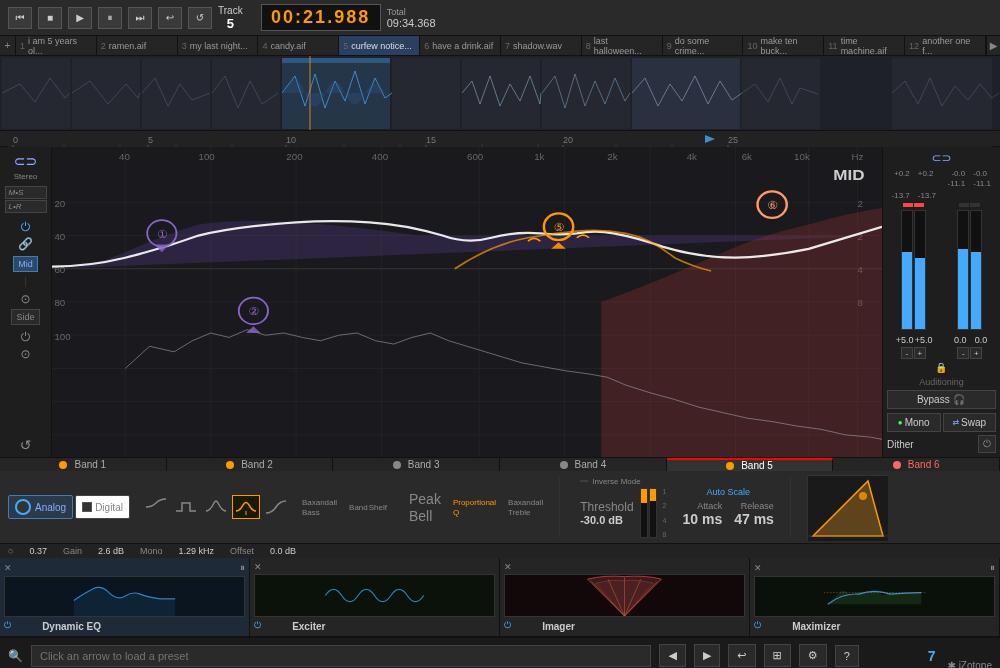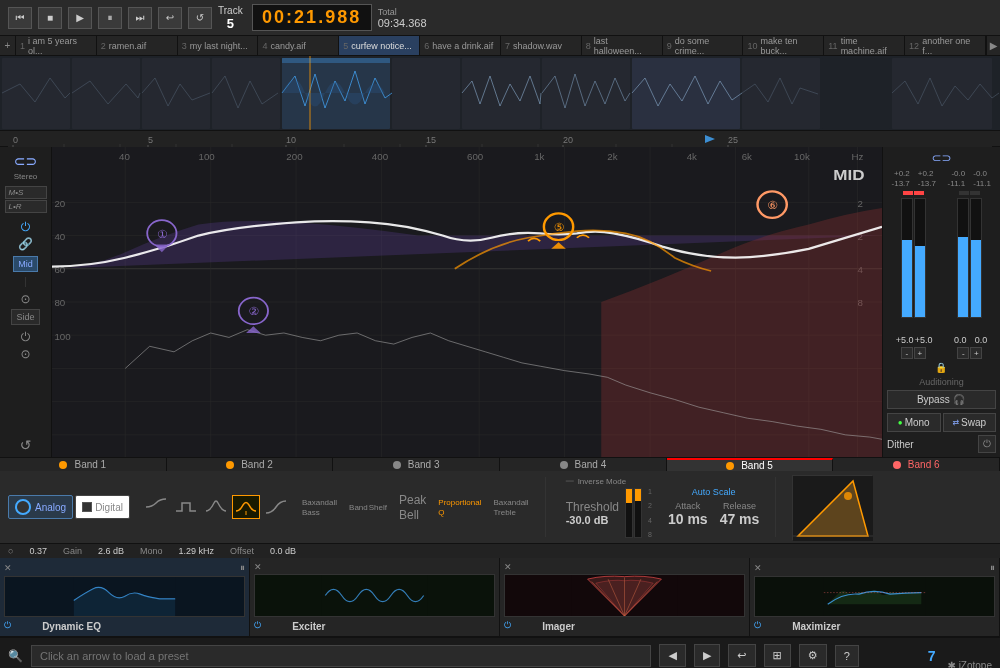--- a/index.html
+++ b/index.html
@@ -2,21 +2,21 @@
 <html><head>
   <meta charset="utf-8">
   <style>
     * { margin: 0; padding: 0; box-sizing: border-box; }
     body { width: 1000px; height: 668px; background: #1a1a1a; font-family: Arial, sans-serif; font-size: 11px; color: #ccc; overflow: hidden; }
 
     
     #transport { background: #2a2a2a; height: 36px; display: flex; align-items: center; padding: 0 8px; gap: 6px; border-bottom: 1px solid #111; }
     .transport-btn { background: #3a3a3a; border: 1px solid #555; color: #ccc; width: 24px; height: 22px; cursor: pointer; display: flex; align-items: center; justify-content: center; font-size: 10px; }
     .time-display { background: #111; border: 1px solid #555; padding: 2px 8px; color: #f90; font-size: 18px; font-weight: bold; letter-spacing: 2px; min-width: 120px; text-align: center; }
-    .track-info { display: flex; flex-direction: column; align-items: center; font-size: 9px; color: #999; margin-right: 3px; }
+    .track-info { display: flex; flex-direction: column; align-items: center; font-size: 9px; color: #999; margin-right: 12px; }
     .track-info span { font-size: 10px; color: #ccc; }
     .total-info { display: flex; flex-direction: column; align-items: flex-start; font-size: 9px; color: #999; }
 
     
     #waveform-area { background: #1e1e1e; height: 75px; position: relative; border-bottom: 1px solid #111; overflow: hidden; }
 
     
     #timeline { background: #222; height: 18px; display: flex; align-items: center; padding: 0 8px; border-bottom: 1px solid #111; position: relative; }
     #eq-left { width: 50px; background: #1e1e1e; border-right: 1px solid #111; display: flex; flex-direction: column; align-items: center; padding: 4px; gap: 4px; }
     #eq-display { flex: 1; background: #1a1a1e; position: relative; overflow: hidden; }
@@ -58,21 +58,21 @@
     
     .side-btn { background: #2a2a2a; border: 1px solid #444; color: #ccc; padding: 3px 8px; cursor: pointer; font-size: 10px; width: 100%; text-align: center; margin: 1px 0; }
 
     
     .pwr { display: inline-block; width: 8px; height: 8px; border-radius: 50%; background: #f90; margin-right: 3px; }
 
     
     .freq-label { font-size: 8px; fill: #666; }
 
     
-    .dyn-param { display: flex; flex-direction: column; align-items: center; }
+    .dyn-param { display: flex; flex-direction: column; align-items: flex-end; }
     .dyn-value { font-size: 14px; color: #ccc; font-weight: bold; }
     .dyn-label { font-size: 9px; color: #888; }
 
     
     #track-header-row { display: flex; background: #252525; height: 20px; border-bottom: 1px solid #111; }
     .th-plus { width: 16px; display: flex; align-items: center; justify-content: center; color: #888; font-size: 10px; cursor: pointer; border-right: 1px solid #111; }
     .th-items { flex: 1; display: flex; overflow: hidden; }
     .th-item { display: flex; align-items: center; border-right: 1px solid #111; padding: 0 4px; min-width: 0; font-size: 9px; color: #999; flex: 1; }
     .th-item.active-th { background: #2a4060; color: #ddd; }
     .th-item .tn { color: #666; margin-right: 3px; }
@@ -357,21 +357,21 @@
     <div style="display:flex;justify-content:center;margin-bottom:2px;">
       <span style="color:#8af;font-size:12px;">⊂⊃</span>
     </div>
 
     <div style="display:flex;gap:2px;font-size:8px;color:#888;justify-content:space-around;">
       <div style="display:flex;flex-direction:column;align-items:center;width:45px;">
         <div style="display:flex;gap:8px;">
           <span>+0.2</span>
           <span>+0.2</span>
         </div>
-        <div style="display:flex;gap:8px;margin-top:1px;text-align:center;">
+        <div style="display:flex;gap:8px;margin-top:13px;text-align:center;">
           <span>-13.7</span>
           <span>-13.7</span>
         </div>
       </div>
       <div style="display:flex;flex-direction:column;align-items:center;width:45px;">
         <div style="display:flex;gap:8px;">
           <span>-0.0</span>
           <span>-0.0</span>
         </div>
         <div style="display:flex;gap:8px;margin-top:1px;">
@@ -543,21 +543,21 @@
     <div style="display:flex;flex-direction:column;gap:1px;font-size:8px;color:#888;">
       <span>Baxandall</span>
       <span>Bass</span>
     </div>
 
     <div style="display:flex;flex-direction:row;gap:1px;font-size:8px;color:#888;">
       <span>Band</span>
       <span>Shelf</span>
     </div>
 
-    <div style="display:flex;flex-direction:column;gap:1px;font-size:12px;color:#888;">
+    <div style="display:flex;flex-direction:column;gap:1px;font-size:14px;color:#888;margin-left:10px;">
       <span>Peak</span>
       <span>Bell</span>
     </div>
 
     <div style="display:flex;flex-direction:column;gap:1px;font-size:8px;color:#f90;">
       <span>Proportional</span>
       <span>Q</span>
     </div>
 
     <div style="display:flex;flex-direction:column;gap:1px;font-size:8px;color:#888;">

